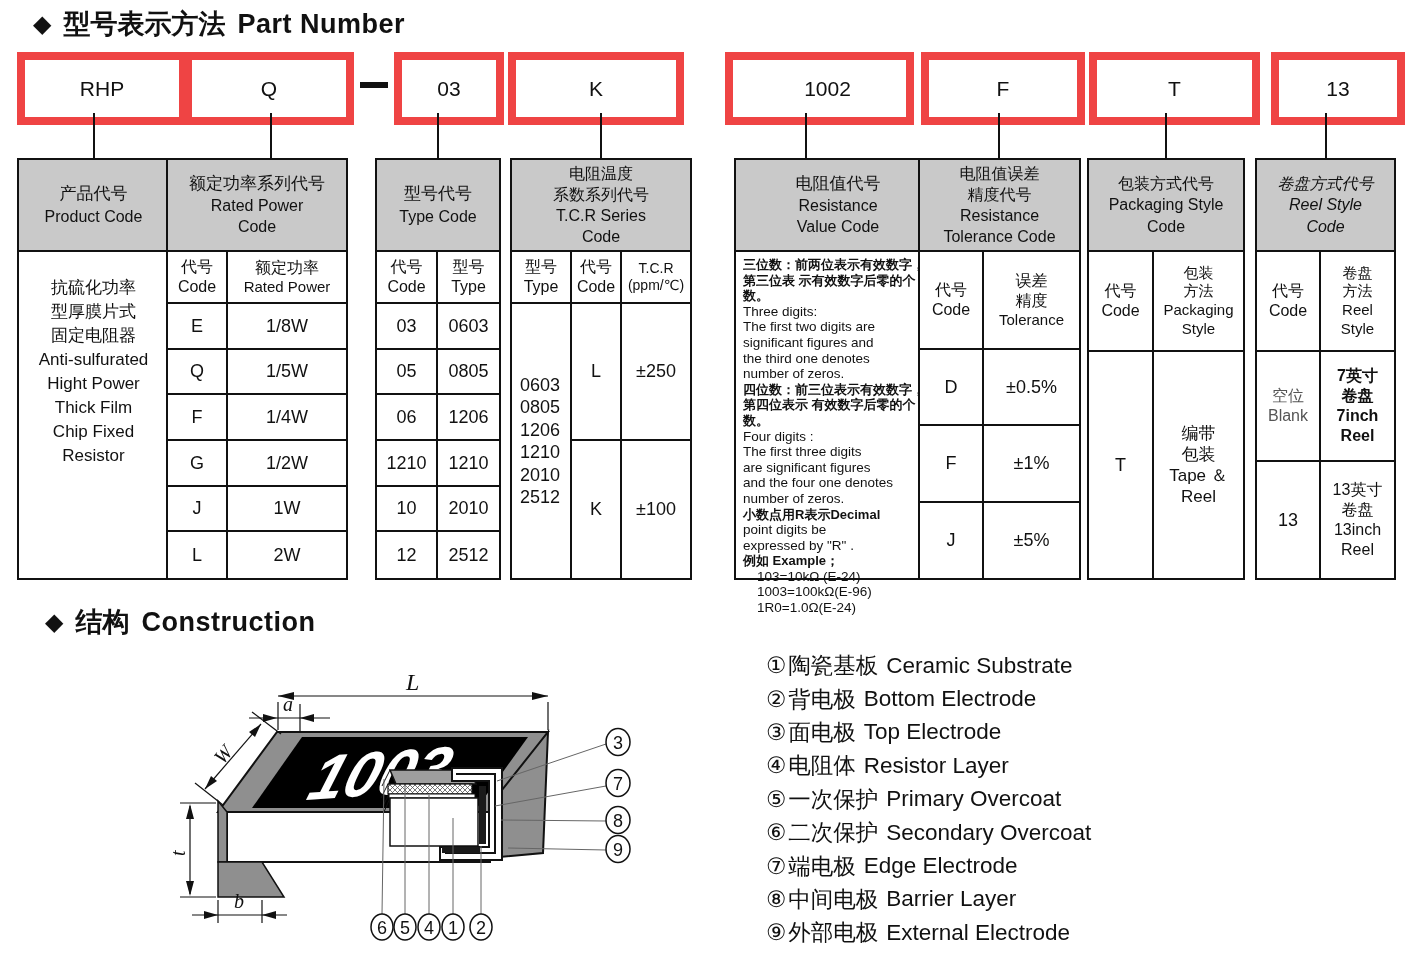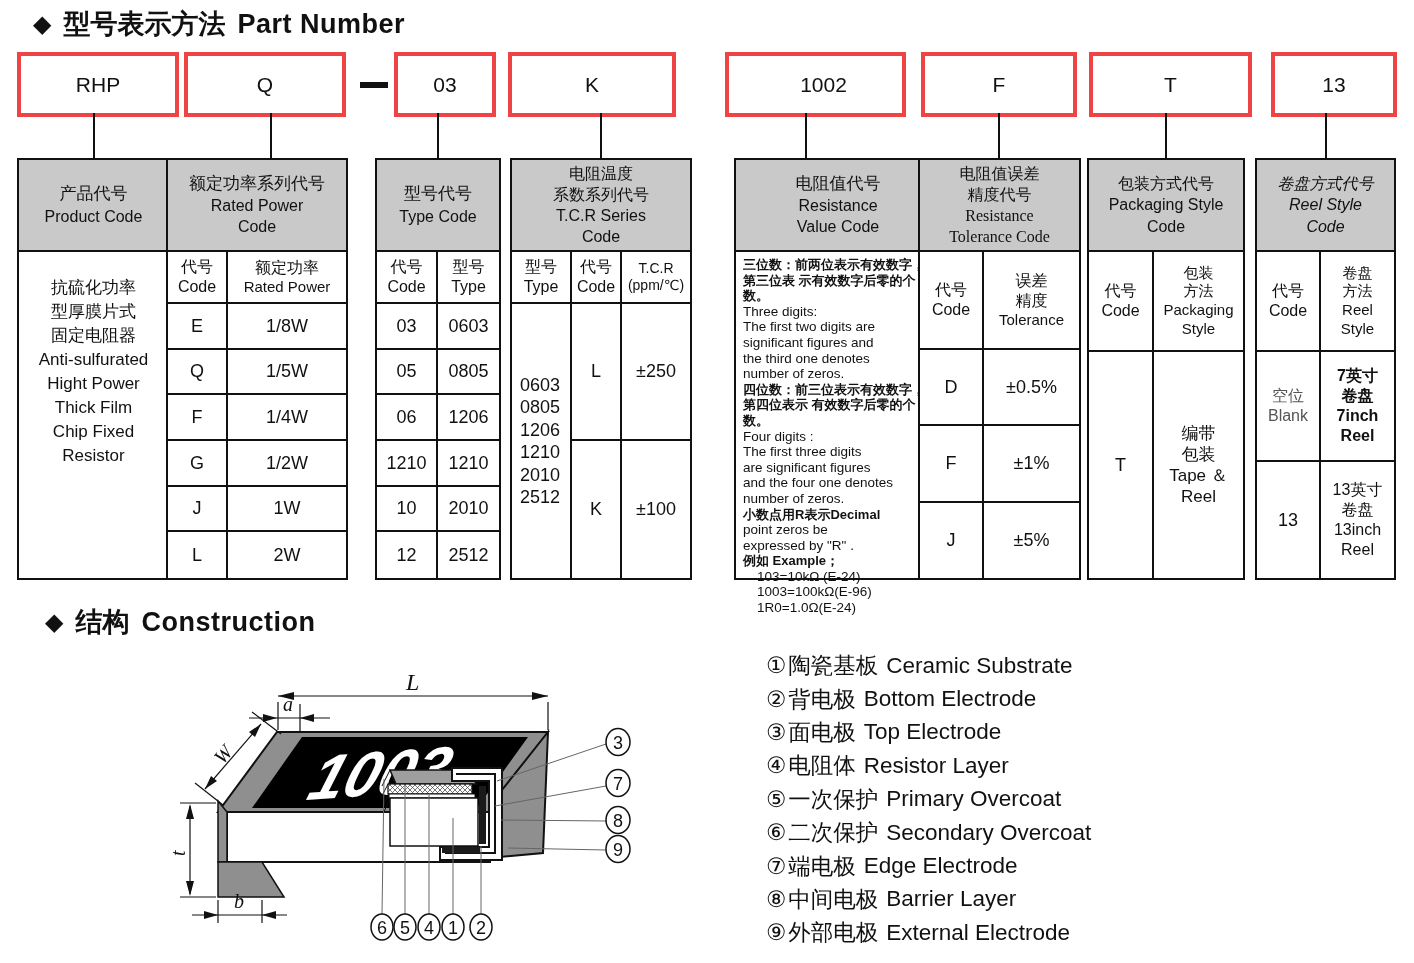--- a/index.html
+++ b/index.html
@@ -2,21 +2,21 @@
 <html><head>
 <meta charset="utf-8">
 <style>
   html,body{margin:0;padding:0;background:#ffffff;}
   #stage{position:relative;width:1414px;height:963px;background:#fff;overflow:hidden;
          font-family:"Liberation Sans","DejaVu Sans",sans-serif;color:#111;}
   .sec-title{position:absolute;display:flex;align-items:center;gap:12px;font-size:27px;font-weight:bold;}
   .sec-title .dia{font-size:24px;line-height:1;}
   .sec-title .en{font-weight:bold;letter-spacing:.5px;}
   
-  .pbox{position:absolute;top:52px;height:57px;border:4px solid #ef4444;background:#fff;
+  .pbox{position:absolute;top:52px;height:57px;border:8px solid #ef4444;background:#fff;
         display:flex;align-items:center;justify-content:center;font-size:21px;}
   .dash{position:absolute;background:#111;}
   .conn{position:absolute;width:2px;background:#111;top:113px;height:45px;}
   
   .tbl{position:absolute;top:158px;height:418px;border:2px solid #111;background:#fff;
        display:flex;flex-direction:column;box-sizing:content-box;}
   .tbl .hd{flex:0 0 90px;background:#c9c9c9;border-bottom:2px solid #111;
            display:flex;flex-direction:column;align-items:center;justify-content:center;
            text-align:center;font-size:17px;line-height:1.32;}
   .tbl .hd .en{font-size:16px;}
@@ -201,31 +201,31 @@
       <div>the third one denotes</div>
       <div>number of zeros.</div>
       <div class="zh">四位数：前三位表示有效数字，</div>
       <div class="zh">第四位表示 有效数字后零的个数。</div>
       <div>Four digits :</div>
       <div>The first three digits</div>
       <div>are significant figures</div>
       <div>and the four one denotes</div>
       <div>number of zeros.</div>
       <div class="zh">小数点用R表示Decimal</div>
-      <div>point zeros be</div>
+      <div>point digits be</div>
       <div>expressed by "R" .</div>
       <div class="zh">例如 Example；</div>
       <div class="ex">103=10kΩ (E-24)</div>
       <div class="ex">1003=100kΩ(E-96)</div>
       <div class="ex">1R0=1.0Ω(E-24)</div>
     </div>
   </div>
 
   <div class="tbl" style="left:918px;width:159px;">
-    <div class="hd" style="font-size:16px;font-family:Liberation Serif, serif;">
+    <div class="hd" style="font-size:16px;">
       <div>电阻值误差</div>
       <div>精度代号</div>
       <div class="en">Resistance</div>
       <div class="en">Tolerance Code</div>
     </div>
     <div class="grid" style="grid-template-columns:64px 1fr;grid-template-rows:98px 76px 77px 1fr;">
       <div class="c sub">
           <div>代号</div>
           <div>Code</div>
         </div>

